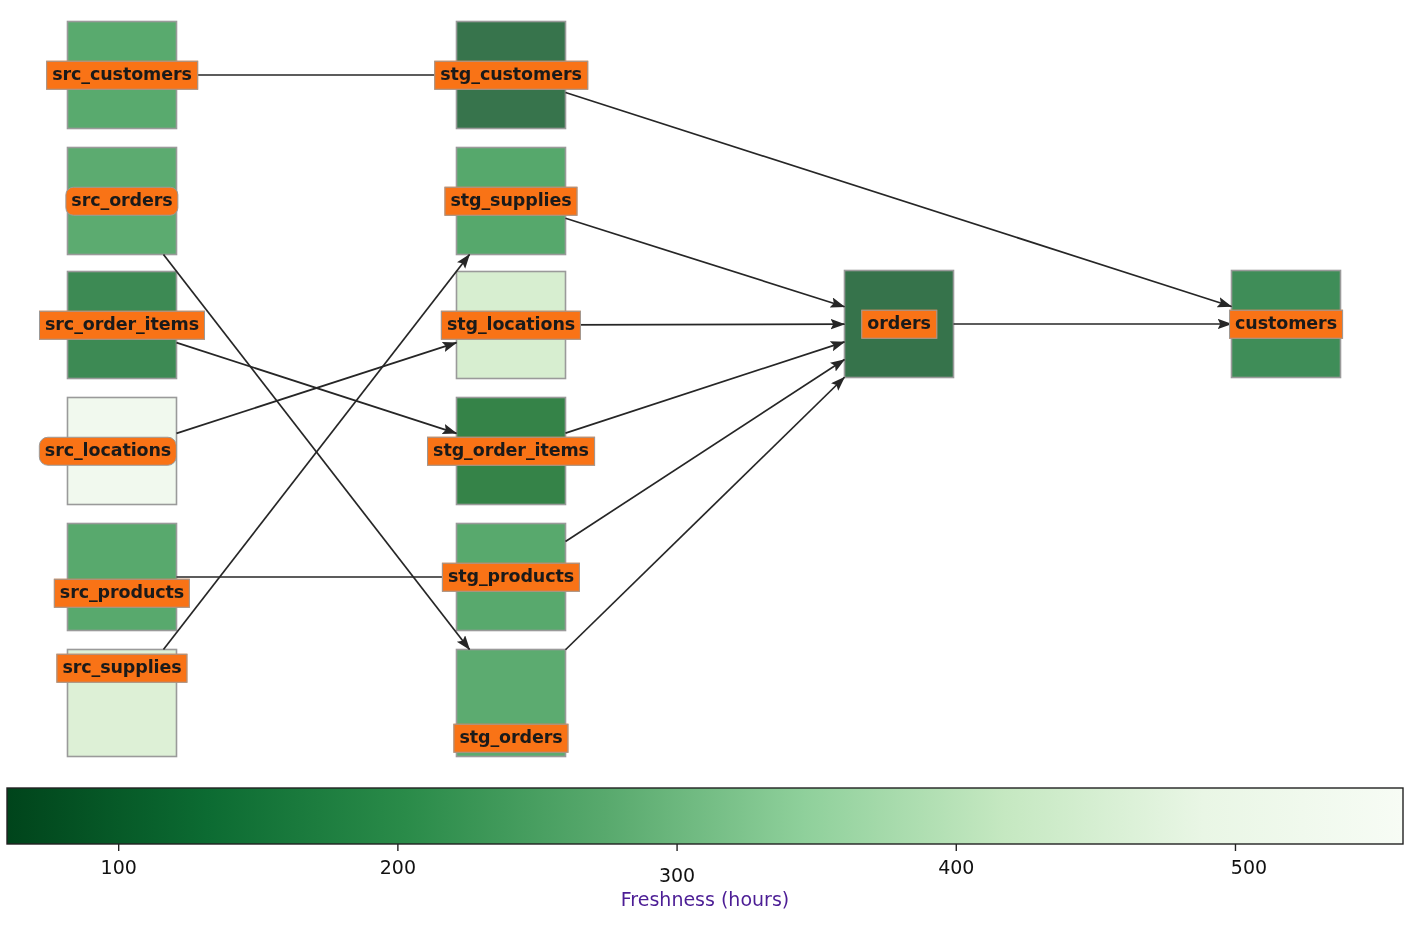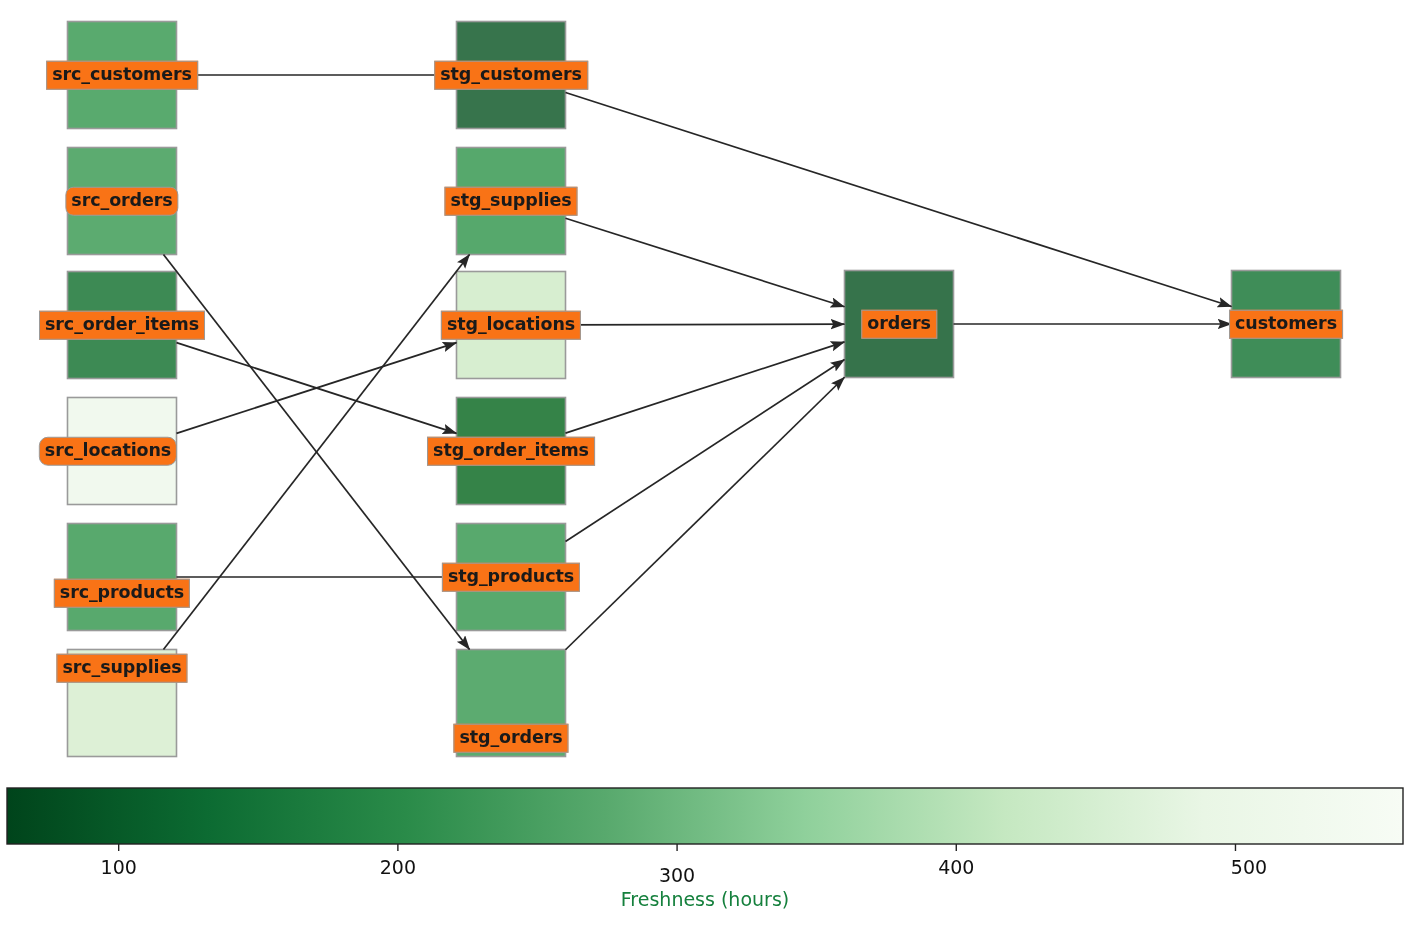--- a/index.html
+++ b/index.html
@@ -25,21 +25,21 @@
     transform:translateX(-50%);
     font-family:"DejaVu Sans",sans-serif;
     font-size:19px;
     color:#111111;
   }
   .cb-axis-title{
     position:absolute;
     transform:translateX(-50%);
     font-family:"DejaVu Sans",sans-serif;
     font-size:19px;
-    color:#15803d;
+    color:#4c1d95;
   }
 </style>
 </head>
 <body>
 
 <div id="stage">
 
   <svg class="layer" id="edge-layer" viewBox="0 0 1410 926" preserveAspectRatio="none">
     <defs>
       <marker id="arrowhead" markerWidth="9" markerHeight="9" refX="8.2" refY="3.1" orient="auto" markerUnits="strokeWidth">

